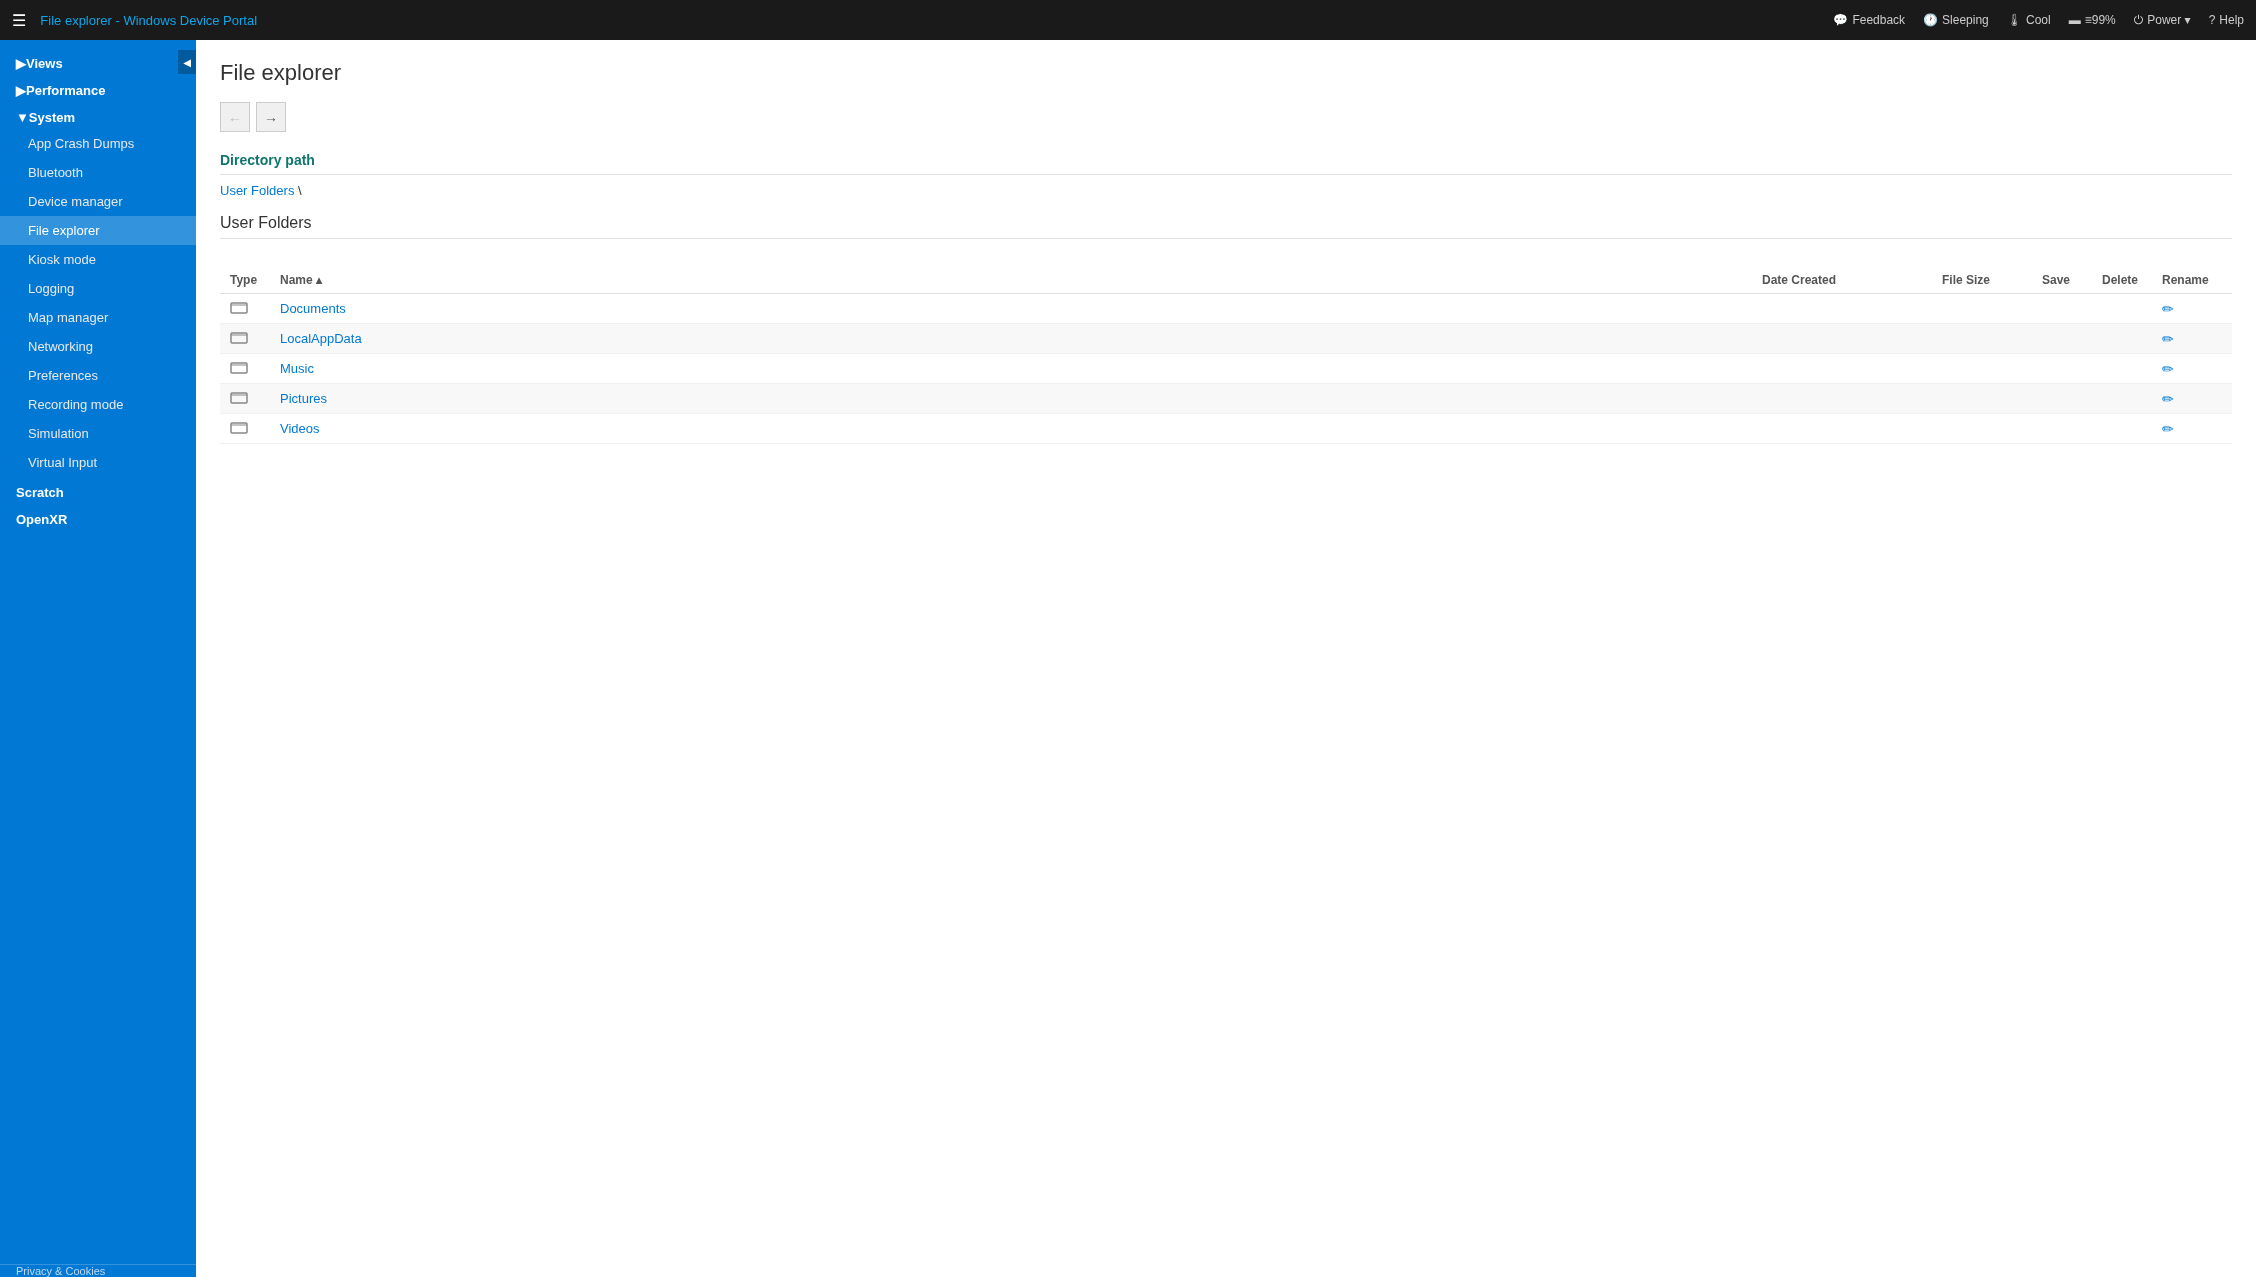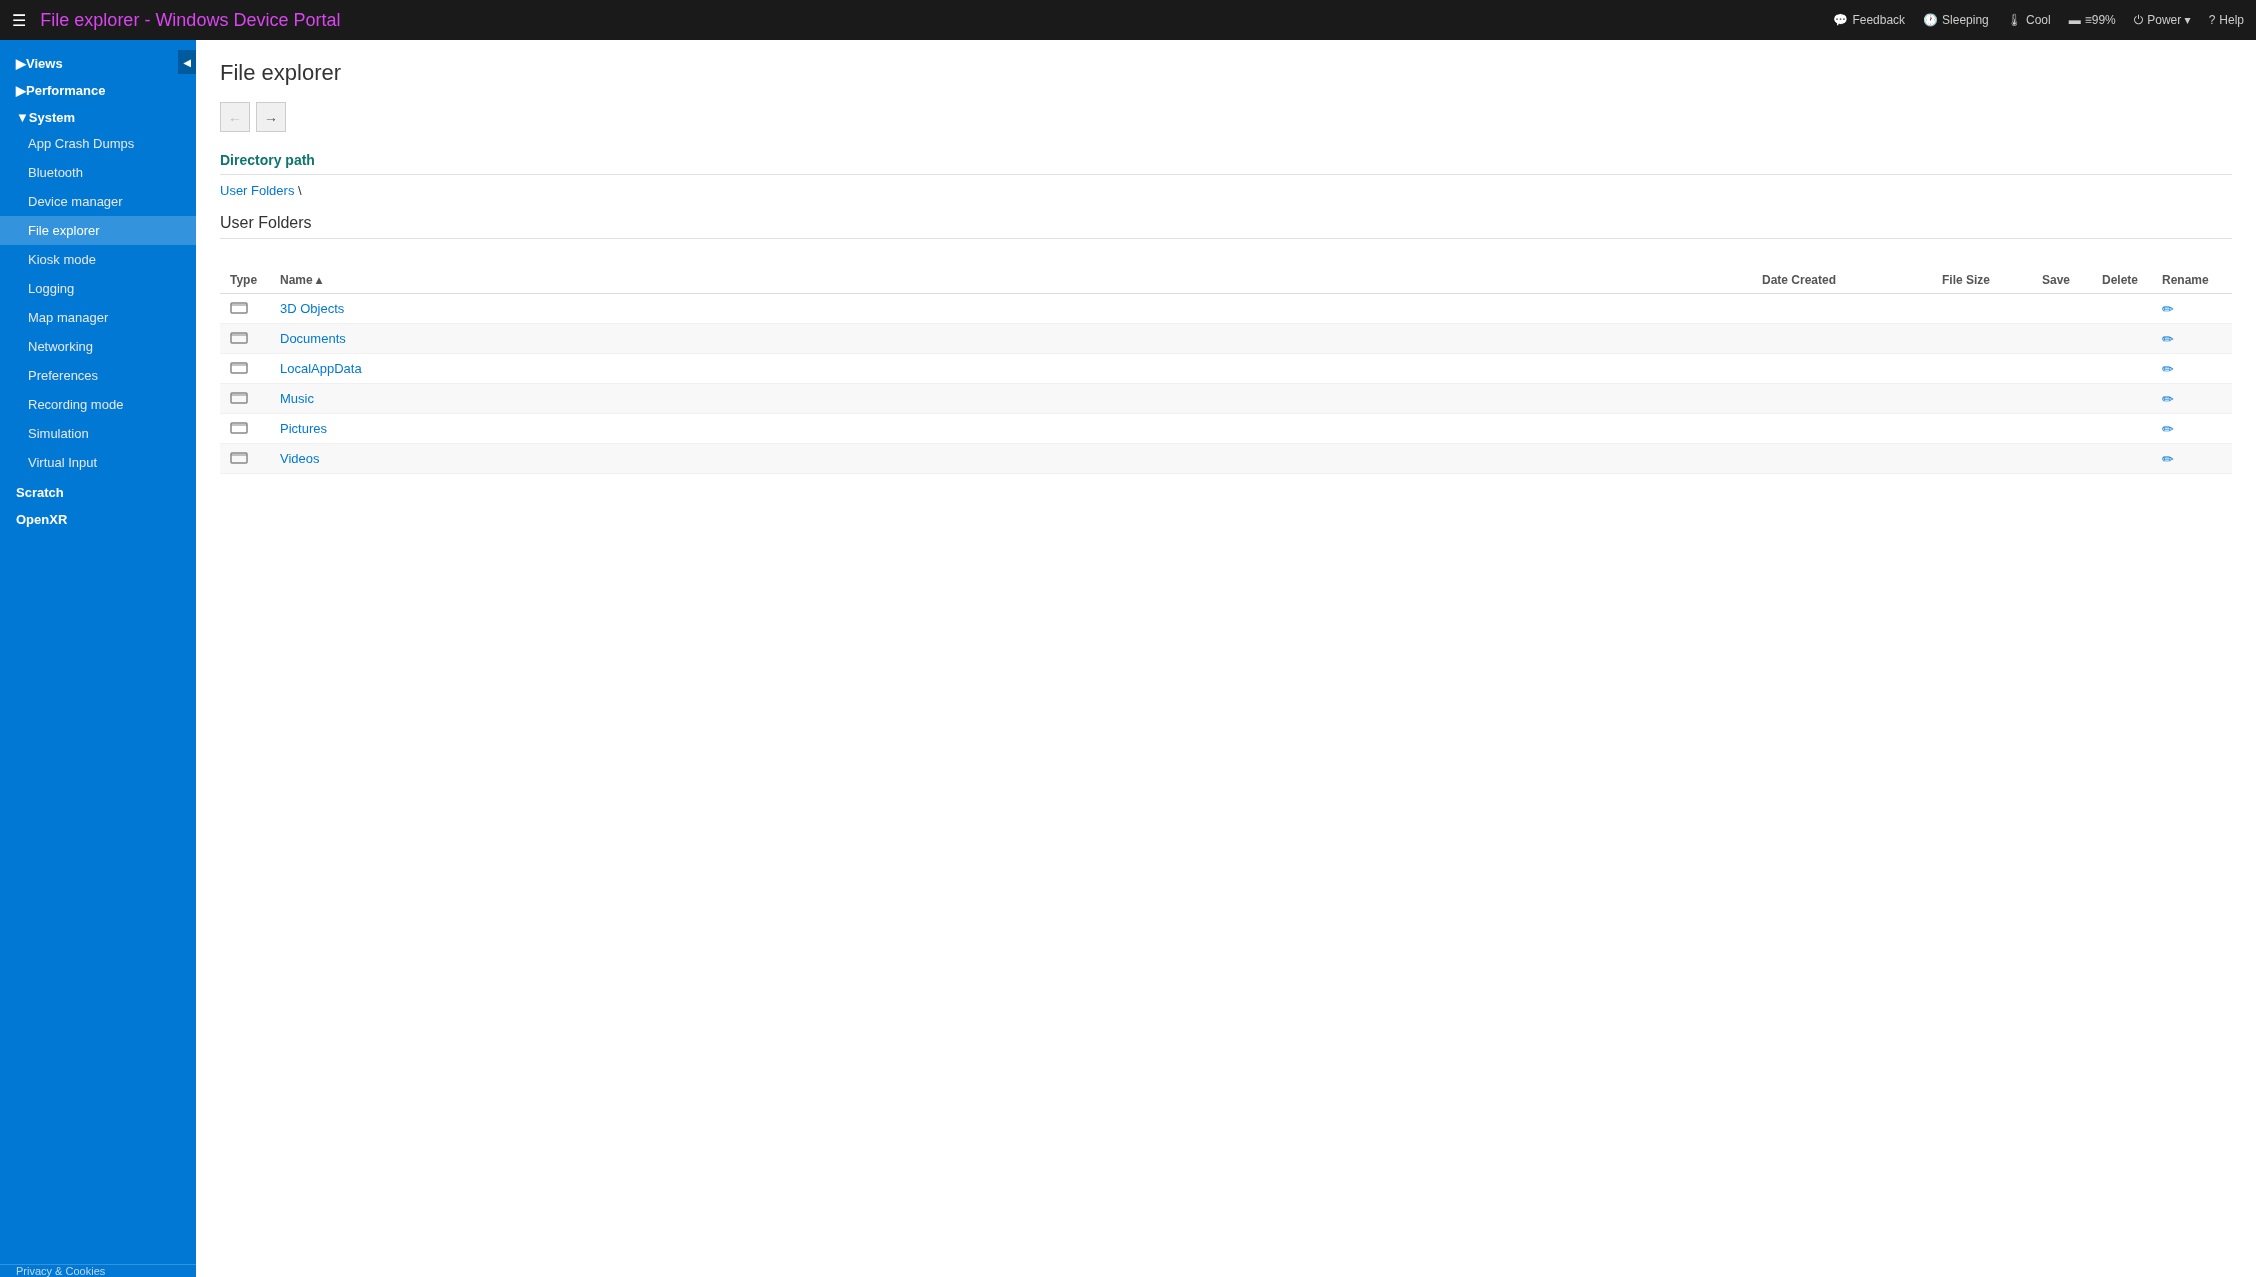--- a/index.html
+++ b/index.html
@@ -15,22 +15,22 @@
       padding: 0 12px;
       flex-shrink: 0;
     }
     .topbar-hamburger {
       margin-right: 14px;
       cursor: pointer;
       font-size: 16px;
     }
     .topbar-title {
       flex: 1;
-      font-size: 18px;
-      color: #d946ef;
+      font-size: 13px;
+      color: #0ea5e9;
     }
     .topbar-actions {
       display: flex;
       align-items: center;
       gap: 18px;
       font-size: 12px;
       color: #ccc;
     }
     .topbar-action {
       display: flex;
@@ -302,32 +302,20 @@
               <span>▴</span>
             </th>
             <th class="col-date">Date Created</th>
             <th class="col-size">File Size</th>
             <th class="col-save">Save</th>
             <th class="col-delete">Delete</th>
             <th class="col-rename">Rename</th>
           </tr>
         </thead>
         <tbody id="file-table-body">
-        <tr>
-              <td class="col-type"><span><svg width="18" height="14" viewBox="0 0 18 14" fill="none" xmlns="http://www.w3.org/2000/svg">
-                    <rect x="1" y="3" width="16" height="10" rx="1" stroke="#888" stroke-width="1.5" fill="none"></rect>
-                    <path d="M1 5h16" stroke="#888" stroke-width="1"></path>
-                  </svg></span></td>
-              <td class="col-name"><a class="file-link">3D Objects</a></td>
-              <td class="col-date"></td>
-              <td class="col-size"></td>
-              <td class="col-save"></td>
-              <td class="col-delete"></td>
-              <td class="col-rename"><span class="rename-icon">✏</span></td>
-            </tr>
             <tr>
               <td class="col-type"><span><svg width="18" height="14" viewBox="0 0 18 14" fill="none" xmlns="http://www.w3.org/2000/svg">
                     <rect x="1" y="3" width="16" height="10" rx="1" stroke="#888" stroke-width="1.5" fill="none"></rect>
                     <path d="M1 5h16" stroke="#888" stroke-width="1"></path>
                   </svg></span></td>
               <td class="col-name"><a class="file-link">Documents</a></td>
               <td class="col-date"></td>
               <td class="col-size"></td>
               <td class="col-save"></td>
               <td class="col-delete"></td>

